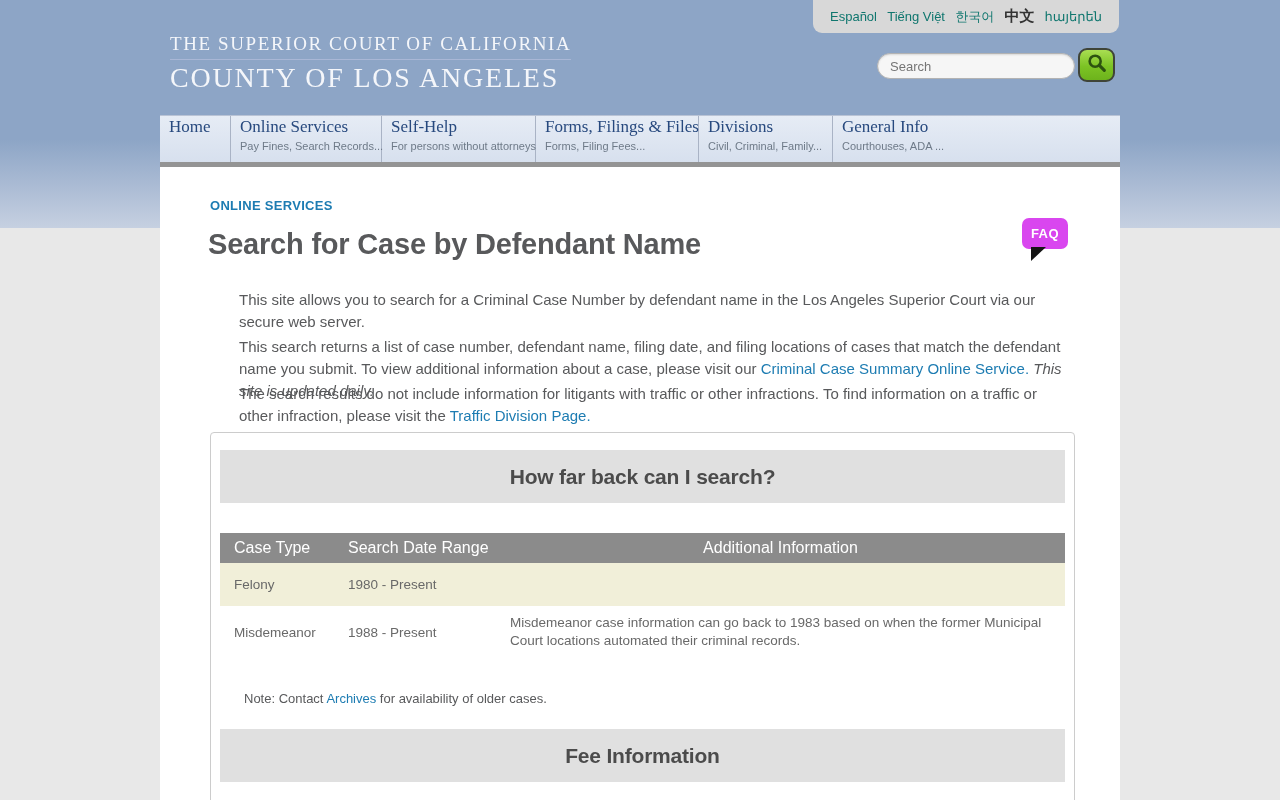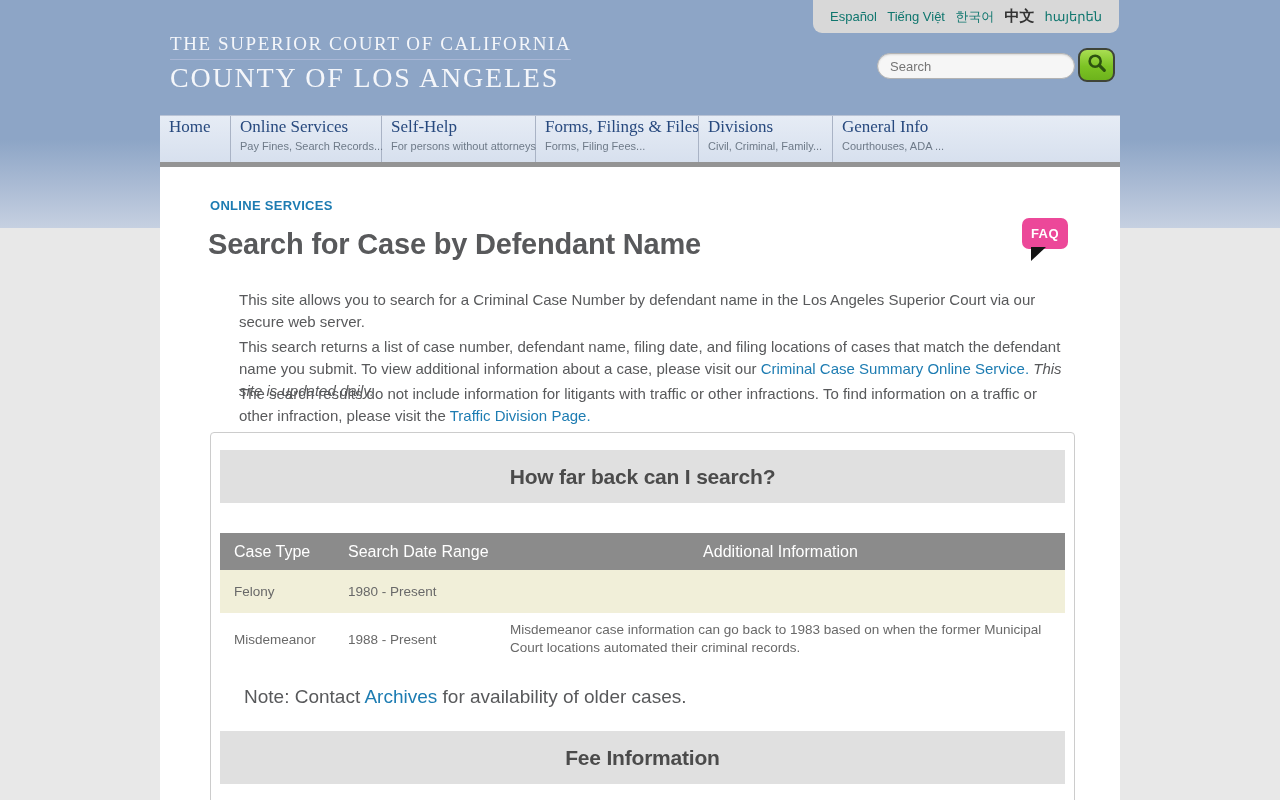--- a/index.html
+++ b/index.html
@@ -55,21 +55,21 @@
              background:#ffffff; overflow:hidden; }
 
   .breadcrumb { position:absolute; left:50px; top:31px; font-size:13px; font-weight:bold;
                 color:#1d7cb2; letter-spacing:.3px; cursor:pointer; }
   .page-title { position:absolute; left:48px; top:61px; font-size:29px; font-weight:bold;
                 color:#58595b; letter-spacing:-.2px; }
 
   
   .faq { position:absolute; left:862px; top:51px; width:46px; height:45px; cursor:pointer; }
   .faq-bubble { position:absolute; left:0; top:0; width:46px; height:31px;
-                background:#ec4899; border-radius:7px; display:flex; align-items:center;
+                background:#d946ef; border-radius:7px; display:flex; align-items:center;
                 justify-content:center; color:#fff; font-size:13px; font-weight:bold;
                 letter-spacing:.5px; }
   .faq-tail { position:absolute; left:9px; top:29px; width:0; height:0;
               border-top:14px solid #141414; border-right:15px solid transparent; }
 
   .para { position:absolute; left:79px; width:828px; font-size:15px; color:#58595b;
           line-height:22px; }
   .para a { color:#1d7cb2; text-decoration:none; cursor:pointer; }
   .p1 { top:122px; } .p2 { top:169px; } .p3 { top:216px; }
   .em { font-style:italic; }
@@ -77,28 +77,28 @@
   
   .info-box { position:absolute; left:50px; top:265px; width:865px; height:620px;
               background:#fff; border:1px solid #cccccc; border-radius:4px; padding:9px; }
   .section-bar { margin-top:8px; height:53px; background:#e0e0e0;
                  display:flex; align-items:center; justify-content:center;
                  font-size:21px; font-weight:bold; color:#4b4b4b; letter-spacing:-.2px; }
   .section-bar.fee { margin-top:23px; }
 
   table.range { width:100%; margin-top:30px; border-collapse:collapse; table-layout:fixed; }
   table.range th { background:#8b8b8b; color:#ffffff; font-weight:normal; font-size:16px;
-                   height:37px; text-align:left; padding-left:14px; }
+                   height:30px; text-align:left; padding-left:14px; }
   table.range th.center { text-align:center; padding-left:0; }
   table.range td { font-size:13.5px; color:#696969; padding-left:14px; }
   tr.row-felony { background:#f1efd9; height:43px; }
   tr.row-misd   { background:#ffffff; height:52px; }
   td.info-cell  { color:#4f5d6d; line-height:18px; padding-right:22px; }
 
-  .note { margin-top:21px; padding-left:24px; font-size:19px; color:#58595b; }
+  .note { margin-top:33px; padding-left:24px; font-size:13px; color:#58595b; }
   .note a { color:#1d7cb2; text-decoration:none; cursor:pointer; }
 </style>
 </head>
 <body>
 
 <div class="header-bg"></div>
 
 <div class="lang-bar">
   <span class="lang-item">Español</span>
   <span class="lang-item">Tiếng Việt</span>

